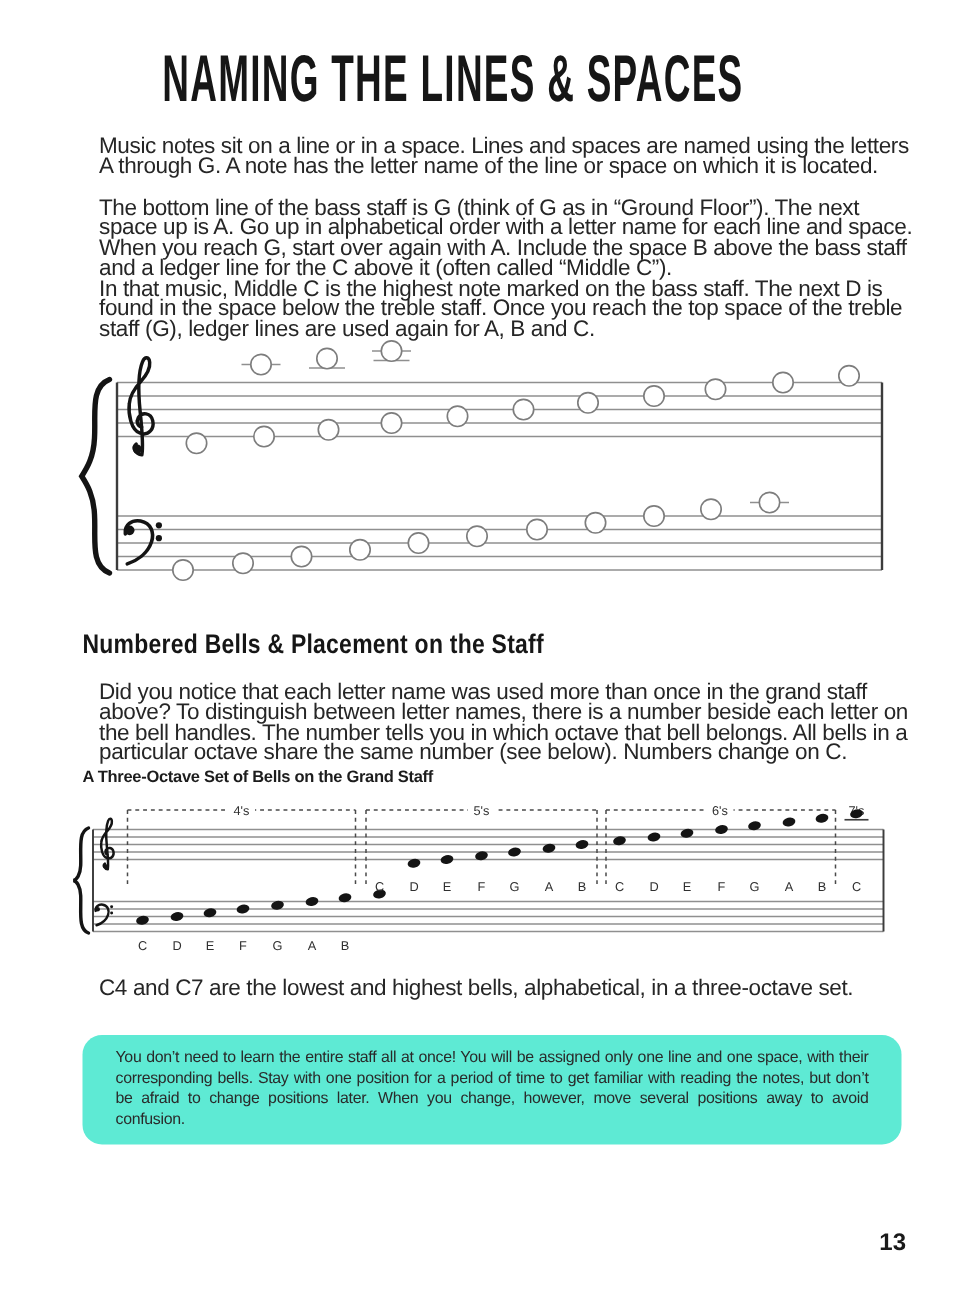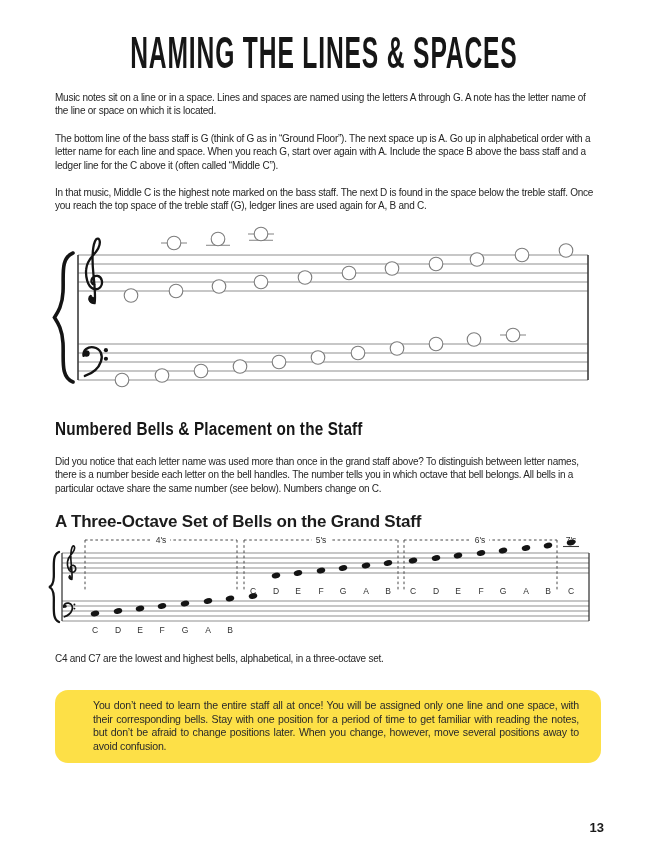--- a/index.html
+++ b/index.html
@@ -1,48 +1,48 @@
 <!DOCTYPE html>
 <html><head>
 <meta charset="utf-8">
 <style>
   html,body{margin:0;padding:0;background:#fff;}
   .page{
     position:relative;width:648px;height:864px;background:#fff;overflow:hidden;
     font-family:"Liberation Sans",sans-serif;color:#1f1f1f;
   }
   .abs{position:absolute;}
-  .title-wrap{top:30px;left:0;width:648px;display:flex;justify-content:center;}
+  .title-wrap{top:30px;left:0;width:648px;display:flex;justify-content:flex-end;}
   h1.title{
     margin:0;font-size:44px;line-height:1.05;font-weight:700;color:#161616;
     letter-spacing:1.5px;white-space:nowrap;
     transform:scaleX(0.56);transform-origin:center top;
   }
   p.body{
-    margin:0;font-size:10px;line-height:13.4px;letter-spacing:-0.25px;
-    color:#262626;width:546px;left:55px;
+    margin:0;font-size:15px;line-height:13.4px;letter-spacing:-0.25px;
+    color:#262626;width:546px;left:66px;
   }
   h2.section{
     margin:0;left:55px;top:419px;font-size:18px;font-weight:700;color:#161616;
     white-space:nowrap;transform:scaleX(0.85);transform-origin:left top;letter-spacing:0.2px;
   }
   h3.sub{
-    margin:0;left:55px;top:512px;font-size:17px;font-weight:700;color:#1c1c1c;
+    margin:0;left:55px;top:512px;font-size:11px;font-weight:700;color:#1c1c1c;
     letter-spacing:-0.2px;
   }
   .note-box{
     left:55px;top:690px;width:546px;box-sizing:border-box;
-    background:#fde047;border-radius:13px;padding:9px 22px 10px 38px;
+    background:#5eead4;border-radius:13px;padding:9px 22px 10px 22px;
   }
   .note-box p{
     margin:0;font-size:10.6px;line-height:13.6px;letter-spacing:-0.2px;color:#2a2a2a;
     text-align:justify;
   }
   .page-number{
-    right:44px;top:820px;font-size:13px;font-weight:700;color:#1a1a1a;
+    right:44px;top:820px;font-size:16px;font-weight:700;color:#1a1a1a;
   }
   svg.fig-overlay{position:absolute;left:0;top:0;pointer-events:none;}
 </style>
 </head>
 <body>
 
 <div class="page">
 
   <div class="abs title-wrap">
     <h1 class="title">NAMING THE LINES &amp; SPACES</h1>

